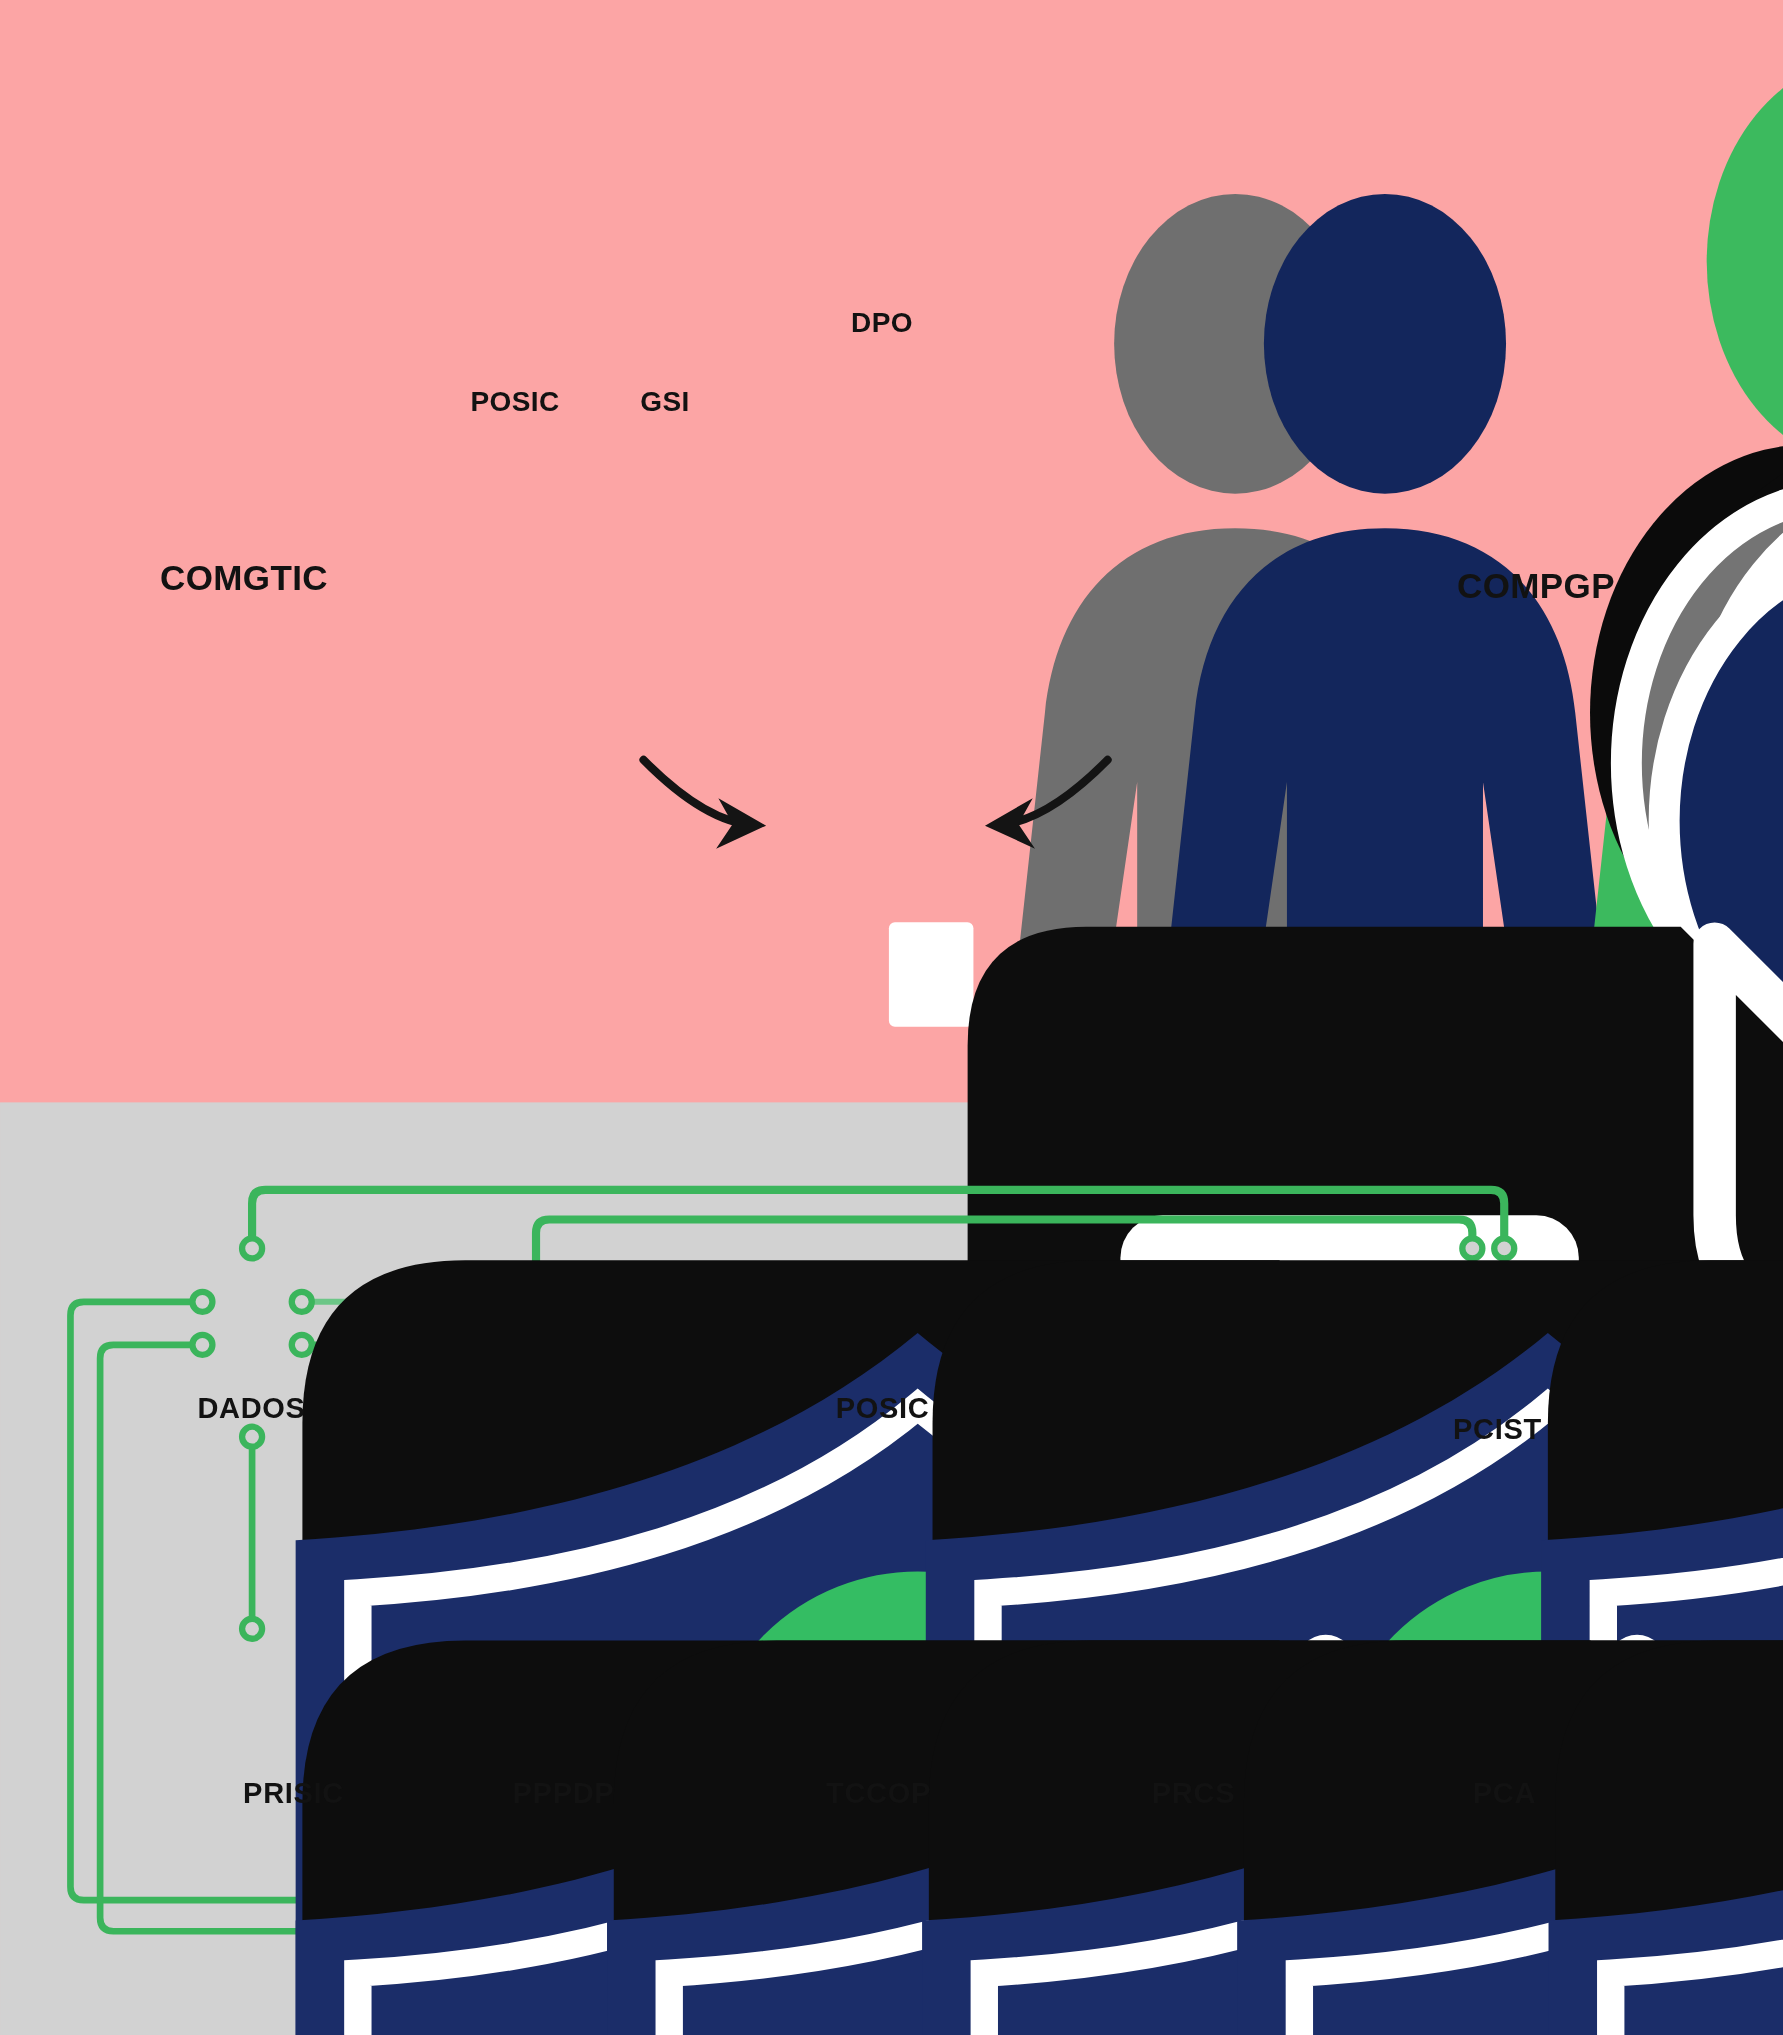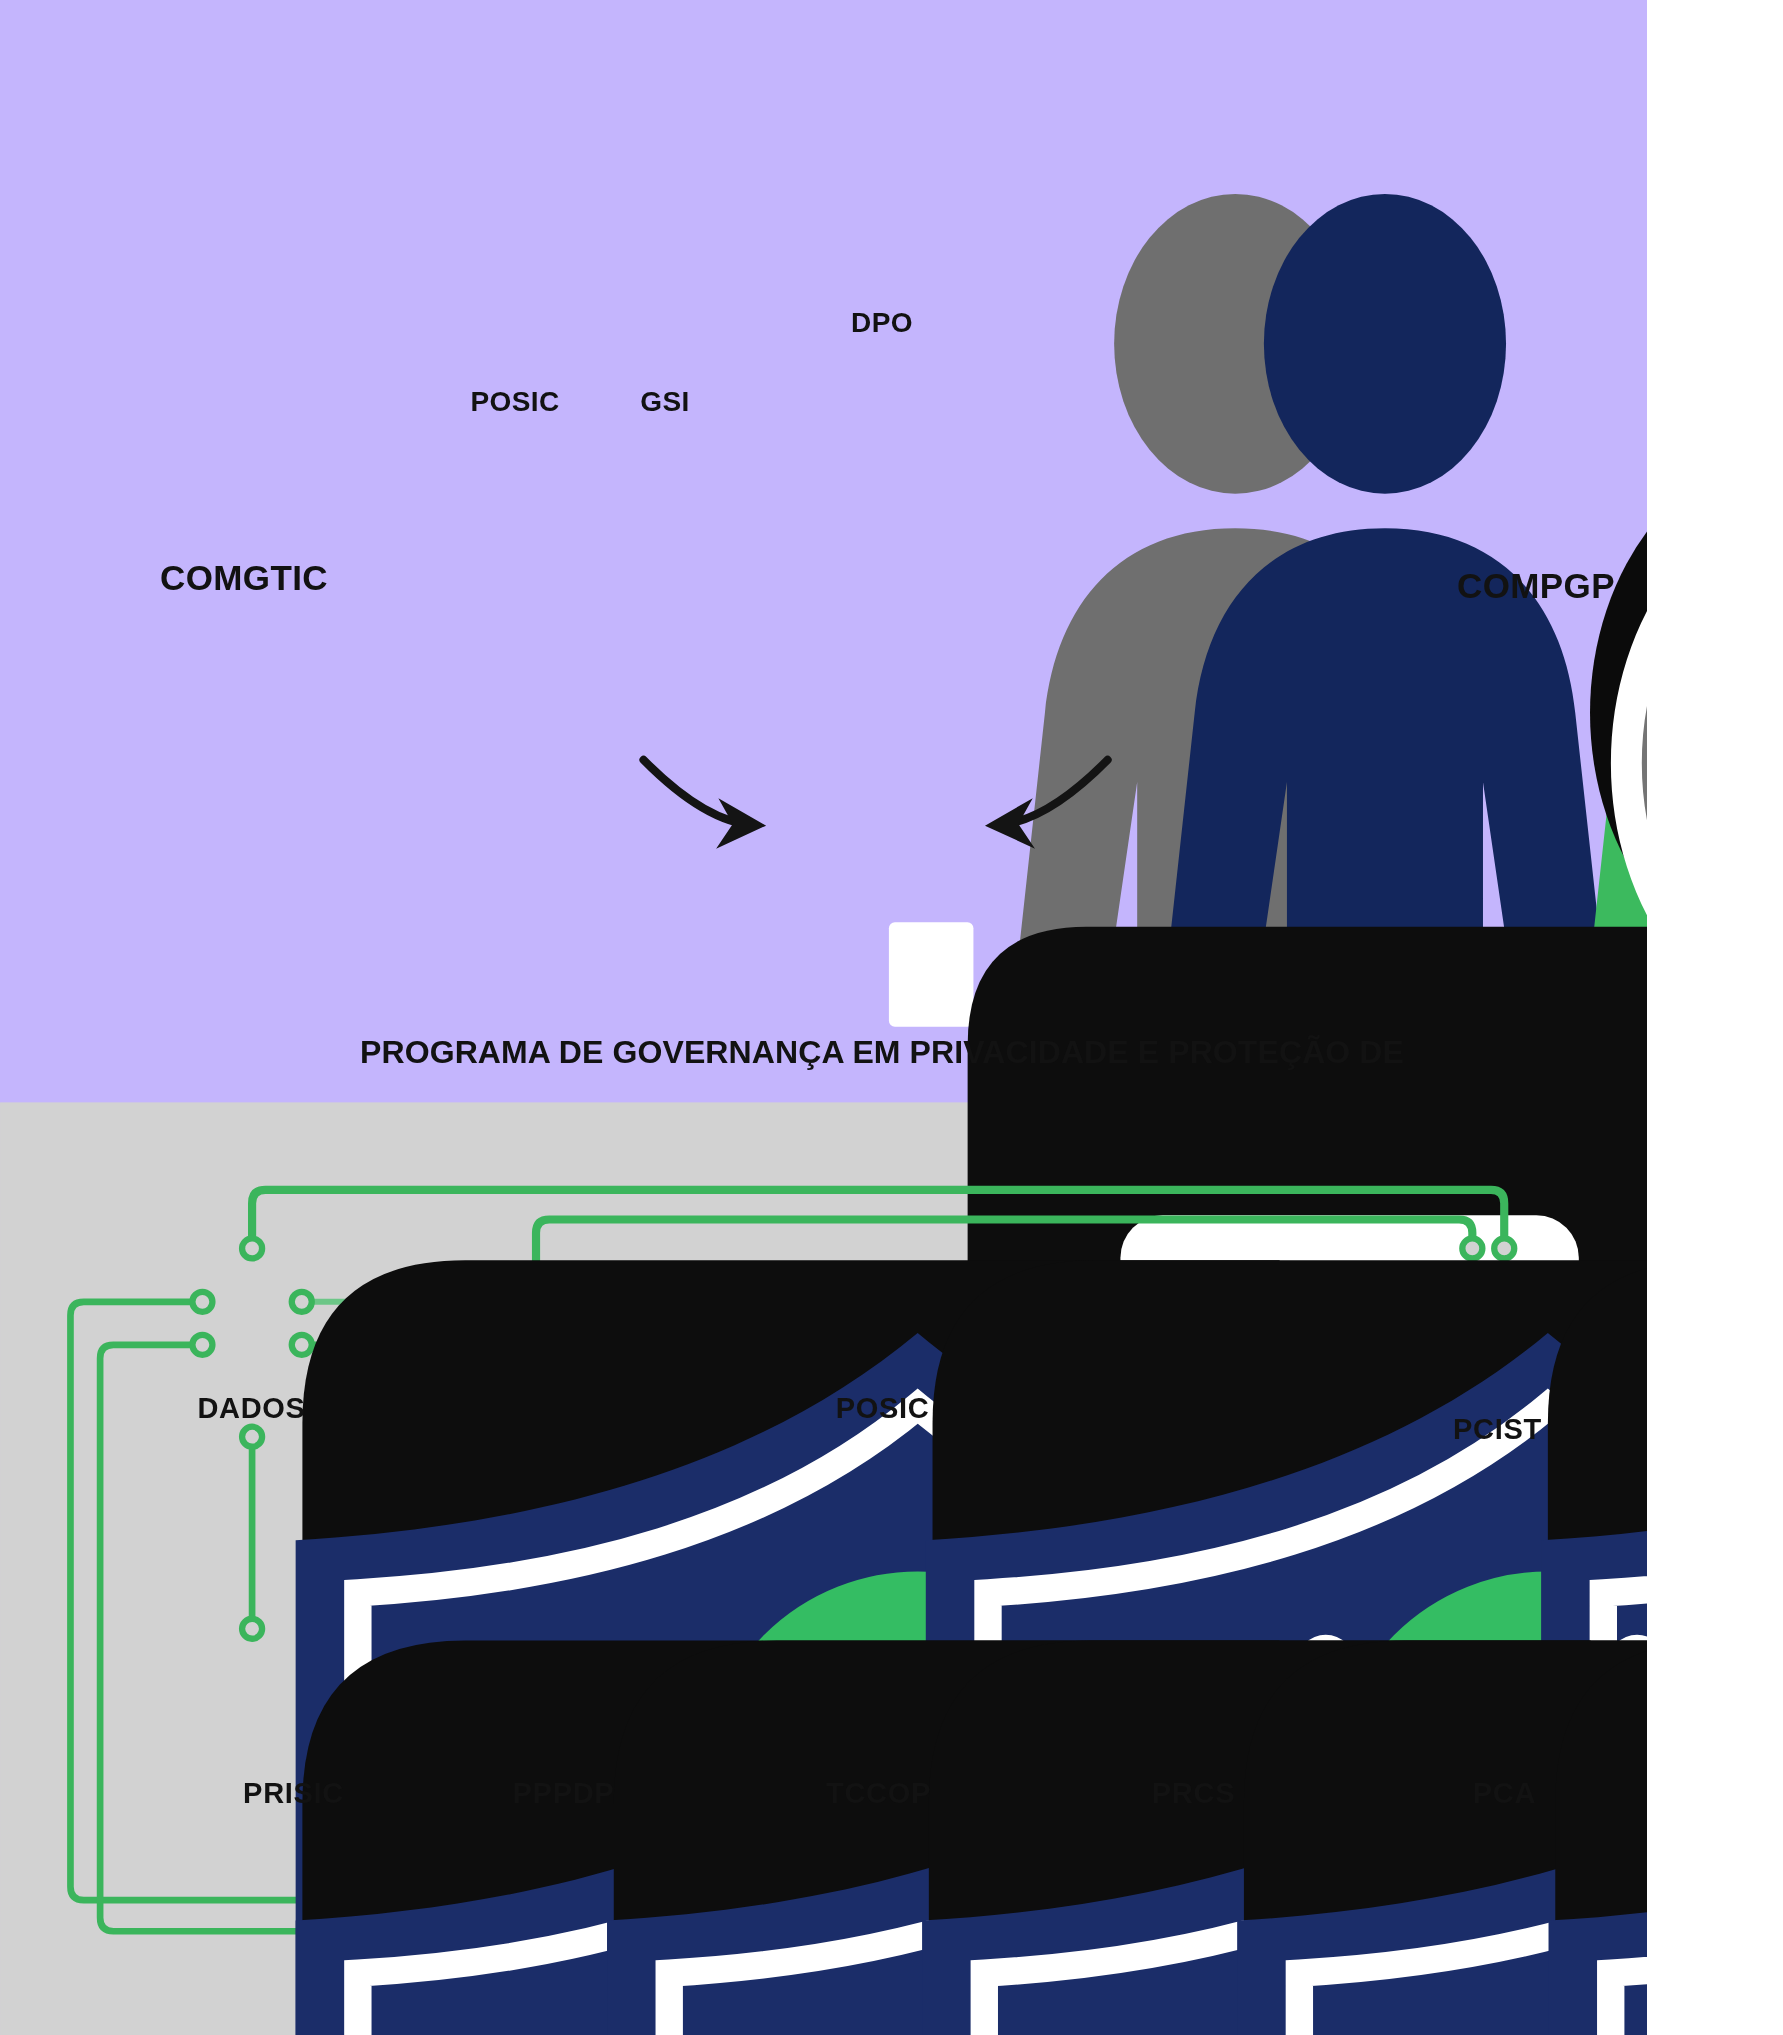--- a/index.html
+++ b/index.html
@@ -1,20 +1,20 @@
 <!DOCTYPE html>
 <html style="font-size:12px"><head>
 <meta charset="utf-8">
 <style>
   html,body{margin:0;padding:0;background:#ffffff;}
   .stage{
     position:relative;
-    width:1647px;
+    width:1783px;
     height:2035px;
-    background:#c4b5fd;
+    background:#fca5a5;
     overflow:hidden;
     font-family:"Liberation Sans", sans-serif;
   }
   .stage svg{position:absolute;left:0;top:0;}
   .lbl{
     position:absolute;
     text-align:center;
     font-weight:bold;
     color:#121212;
     letter-spacing:0.4px;
@@ -143,21 +143,20 @@
   <use href="#doc" transform="translate(1962,2213)"></use>
   <use href="#shieldlock" transform="translate(2062,2311) scale(0.72)"></use>
 </svg>
 
 <div class="lbl lbl-person" style="left:771px;top:307px;width:222px;">DPO</div>
 <div class="lbl lbl-person" style="left:404px;top:386px;width:222px;">POSIC</div>
 <div class="lbl lbl-person" style="left:554px;top:386px;width:222px;">GSI</div>
 <div class="lbl lbl-group" style="left:133px;top:558px;width:222px;">COMGTIC</div>
 <div class="lbl lbl-group" style="left:1425px;top:566px;width:222px;">COMPGP</div>
 
-<div class="lbl lbl-caption" style="left:222px;top:1034px;width:1320px;">PROGRAMA DE GOVERNANÇA EM PRIVACIDADE E PROTEÇÃO DE</div>
 
 <div class="lbl lbl-doc" style="left:159px;top:1392px;width:185px;">DADOS</div>
 <div class="lbl lbl-doc" style="left:790px;top:1392px;width:185px;">POSIC</div>
 <div class="lbl lbl-doc" style="left:1405px;top:1392px;width:185px;margin-top:21px;">PCIST</div>
 <div class="lbl lbl-doc" style="left:159px;top:1777px;width:185px;text-align:right;">PRISIC</div>
 <div class="lbl lbl-doc" style="left:471px;top:1777px;width:185px;">PPPDP</div>
 <div class="lbl lbl-doc" style="left:786px;top:1777px;width:185px;">TCCOP</div>
 <div class="lbl lbl-doc" style="left:1101px;top:1777px;width:185px;">PRCS</div>
 <div class="lbl lbl-doc" style="left:1412px;top:1777px;width:185px;">PCA</div>
 

